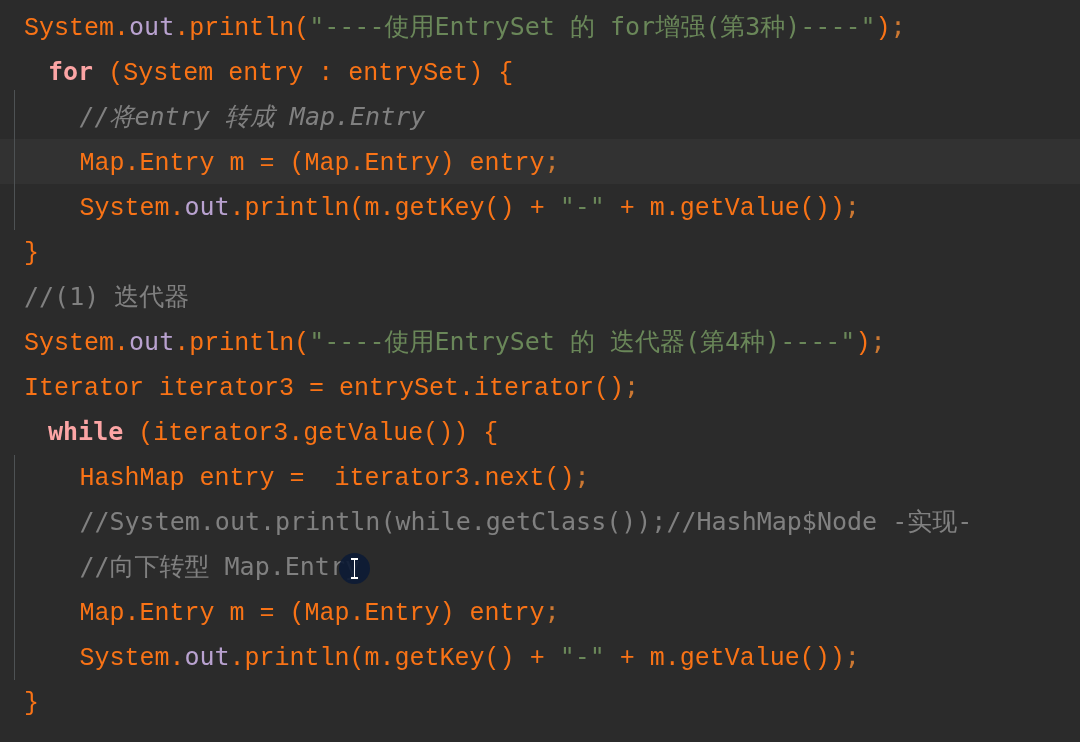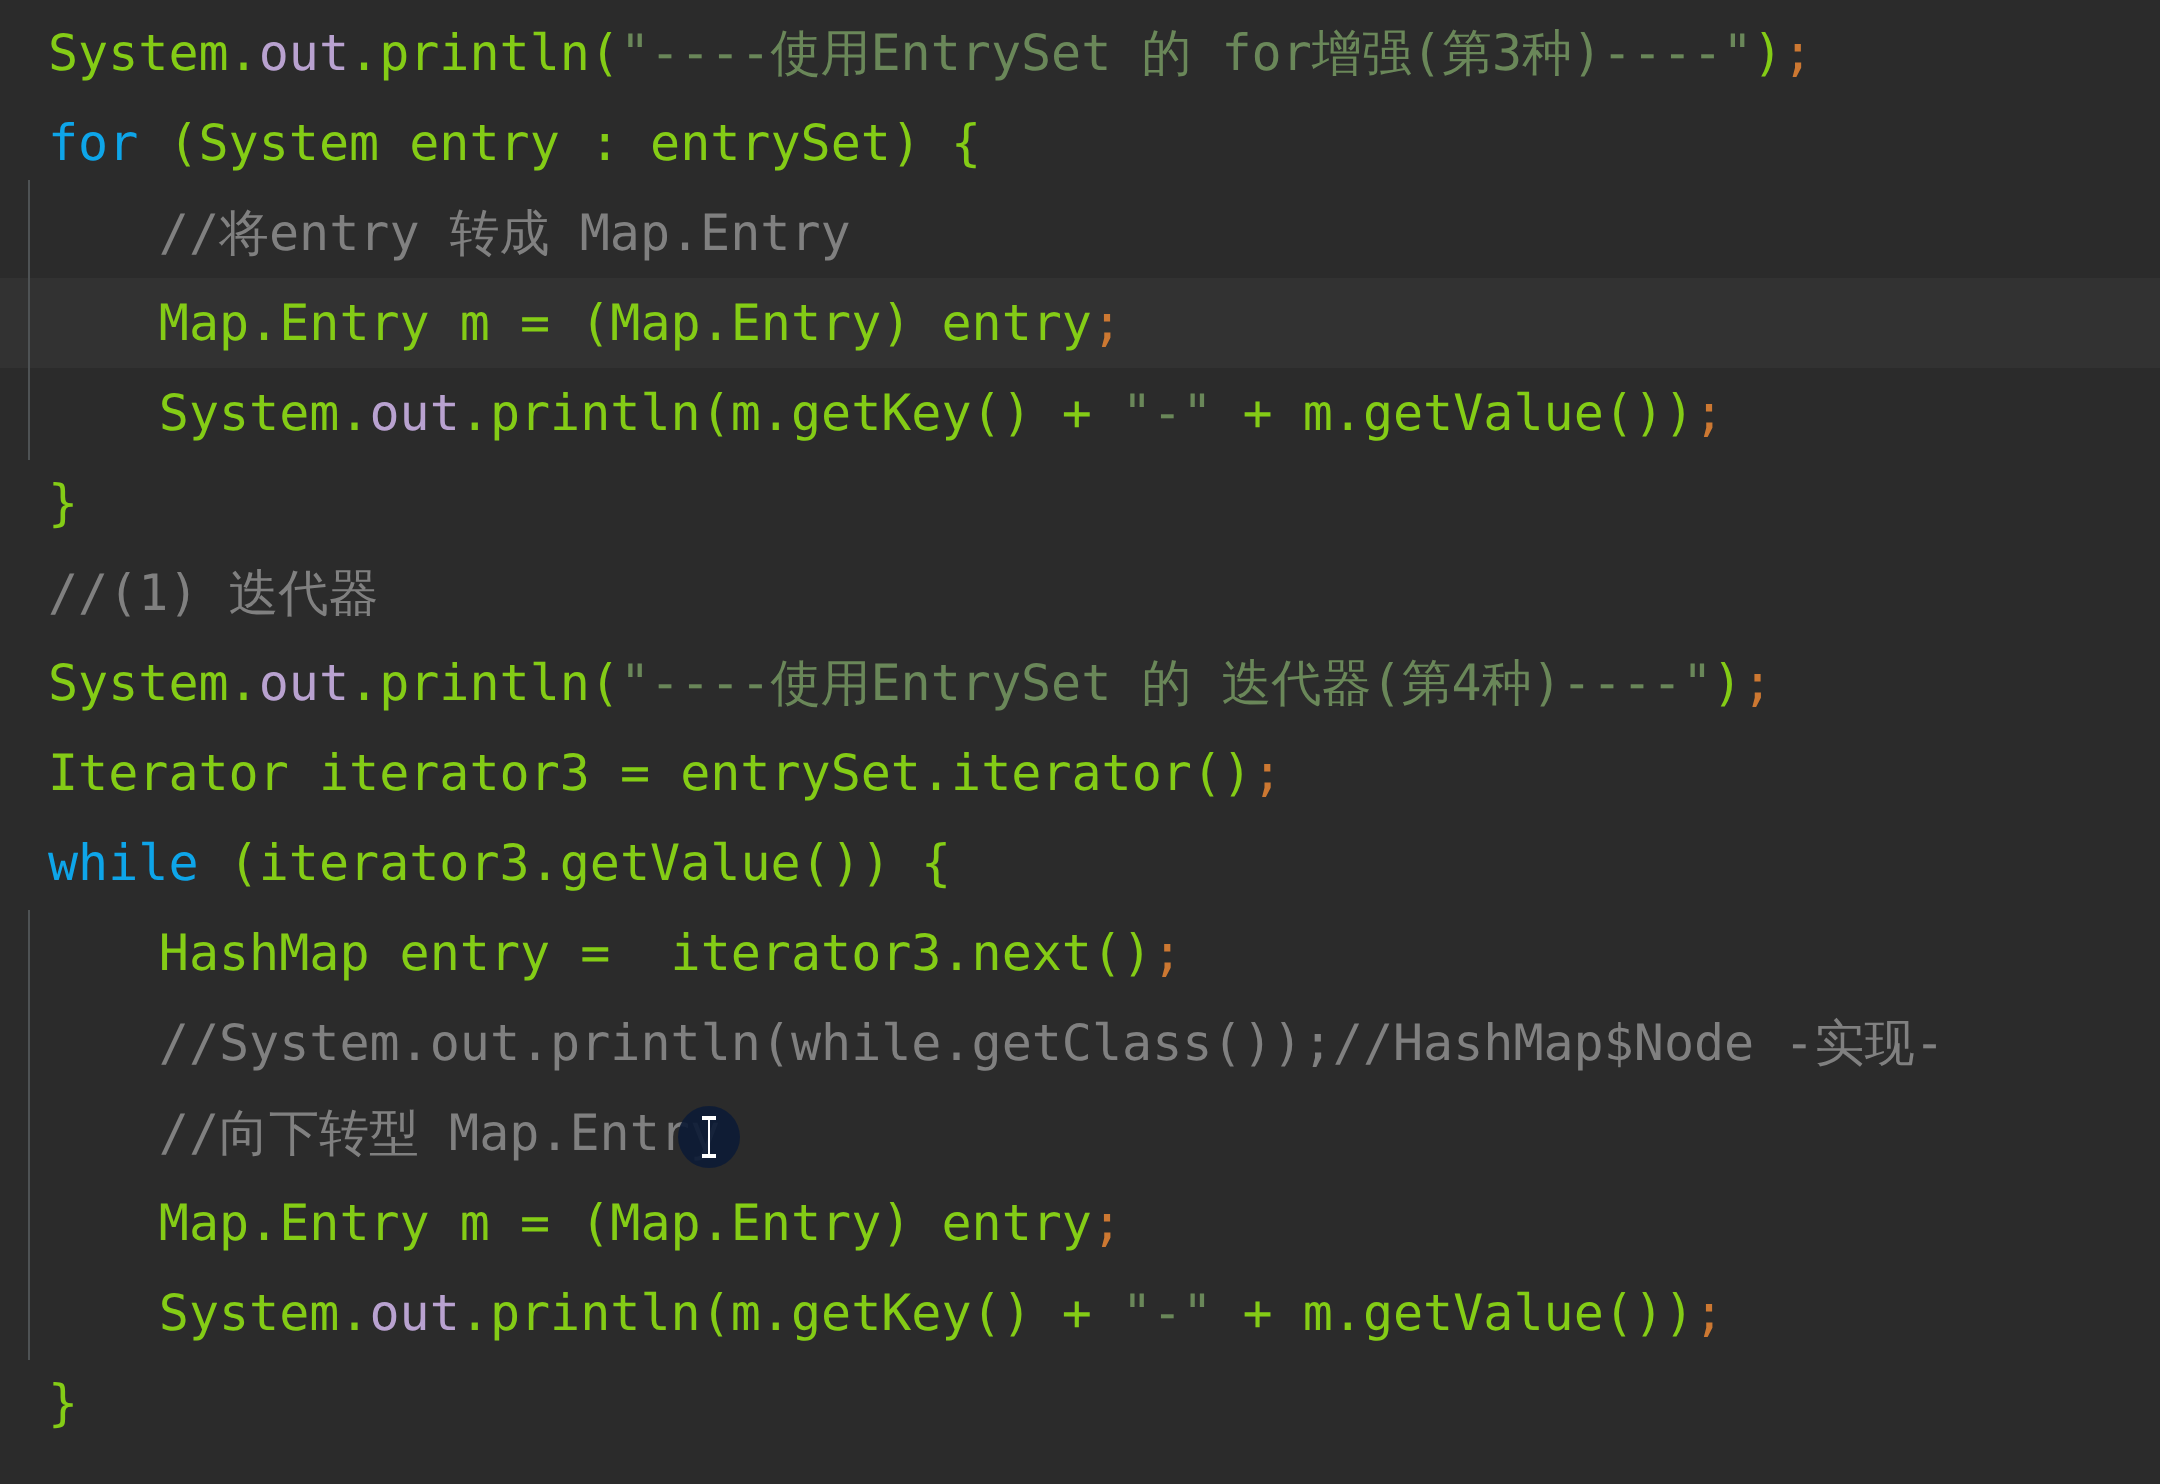--- a/index.html
+++ b/index.html
@@ -47,22 +47,22 @@
   .code-line {
     position: absolute;
     left: 24px;
     height: 45px;
     line-height: 45px;
     white-space: pre;
     color: #a9b7c6;
   }
 
   
-  .t-default  { color: #84cc16; }
-  .t-keyword  { color: #0ea5e9; font-weight: normal; }
+  .t-default  { color: #f97316; font-family: Liberation Mono, monospace; }
+  .t-keyword  { color: #fca5a5; font-weight: bold; margin-left: 24px; }
   .t-static   { color: #b9a2d0; }
   .t-string   { color: #6a8759; }
   .t-comment  { color: #808080; }
   .t-semi     { color: #cc7832; }
 
   
   #mouse-cursor {
     position: absolute;
     pointer-events: none;
   }
@@ -100,21 +100,21 @@
   <div id="highlight-layer">
       <div class="line-highlight" style="top: 139px; height: 45px; background: rgb(50, 50, 50);"></div>
     </div>
   <div id="guide-layer">
       <div class="indent-guide" style="left: 14px; top: 90px; height: 140px; background: rgb(78, 82, 84);"></div>
       <div class="indent-guide" style="left: 14px; top: 455px; height: 225px; background: rgb(78, 82, 84);"></div>
     </div>
   <div class="code-lines" id="code-lines">
       <div class="code-line" style="top: 4px; left: 24px;"><span class="t-default">System.</span><span class="t-static">out</span><span class="t-default">.println(</span><span class="t-string">"----使用EntrySet 的 for增强(第3种)----"</span><span class="t-default">)</span><span class="t-semi">;</span></div>
       <div class="code-line" style="top: 49px; left: 24px;"><span class="t-keyword">for</span><span class="t-default"> (System entry : entrySet) {</span></div>
-      <div class="code-line" style="top: 94px; left: 79.4px;"><span class="t-comment">//将entry 转成 Map.Entry</span></div>
+      <div class="code-line" style="top: 94px; left: 79.4px; font-style: italic;"><span class="t-comment">//将entry 转成 Map.Entry</span></div>
       <div class="code-line" style="top: 139px; left: 79.4px;"><span class="t-default">Map.Entry m = (Map.Entry) entry</span><span class="t-semi">;</span></div>
       <div class="code-line" style="top: 184px; left: 79.4px;"><span class="t-default">System.</span><span class="t-static">out</span><span class="t-default">.println(m.getKey() + </span><span class="t-string">"-"</span><span class="t-default"> + m.getValue())</span><span class="t-semi">;</span></div>
       <div class="code-line" style="top: 229px; left: 24px;"><span class="t-default">}</span></div>
       <div class="code-line" style="top: 274px; left: 24px;"><span class="t-comment">//(1) 迭代器</span></div>
       <div class="code-line" style="top: 319px; left: 24px;"><span class="t-default">System.</span><span class="t-static">out</span><span class="t-default">.println(</span><span class="t-string">"----使用EntrySet 的 迭代器(第4种)----"</span><span class="t-default">)</span><span class="t-semi">;</span></div>
       <div class="code-line" style="top: 364px; left: 24px; text-align: right;"><span class="t-default">Iterator iterator3 = entrySet.iterator()</span><span class="t-semi">;</span></div>
       <div class="code-line" style="top: 409px; left: 24px;"><span class="t-keyword">while</span><span class="t-default"> (iterator3.getValue()) {</span></div>
       <div class="code-line" style="top: 454px; left: 79.4px;"><span class="t-default">HashMap entry =  iterator3.next()</span><span class="t-semi">;</span></div>
       <div class="code-line" style="top: 499px; left: 79.4px;"><span class="t-comment">//System.out.println(while.getClass());//HashMap$Node -实现-</span></div>
       <div class="code-line" style="top: 544px; left: 79.4px;"><span class="t-comment">//向下转型 Map.Entry</span></div>

